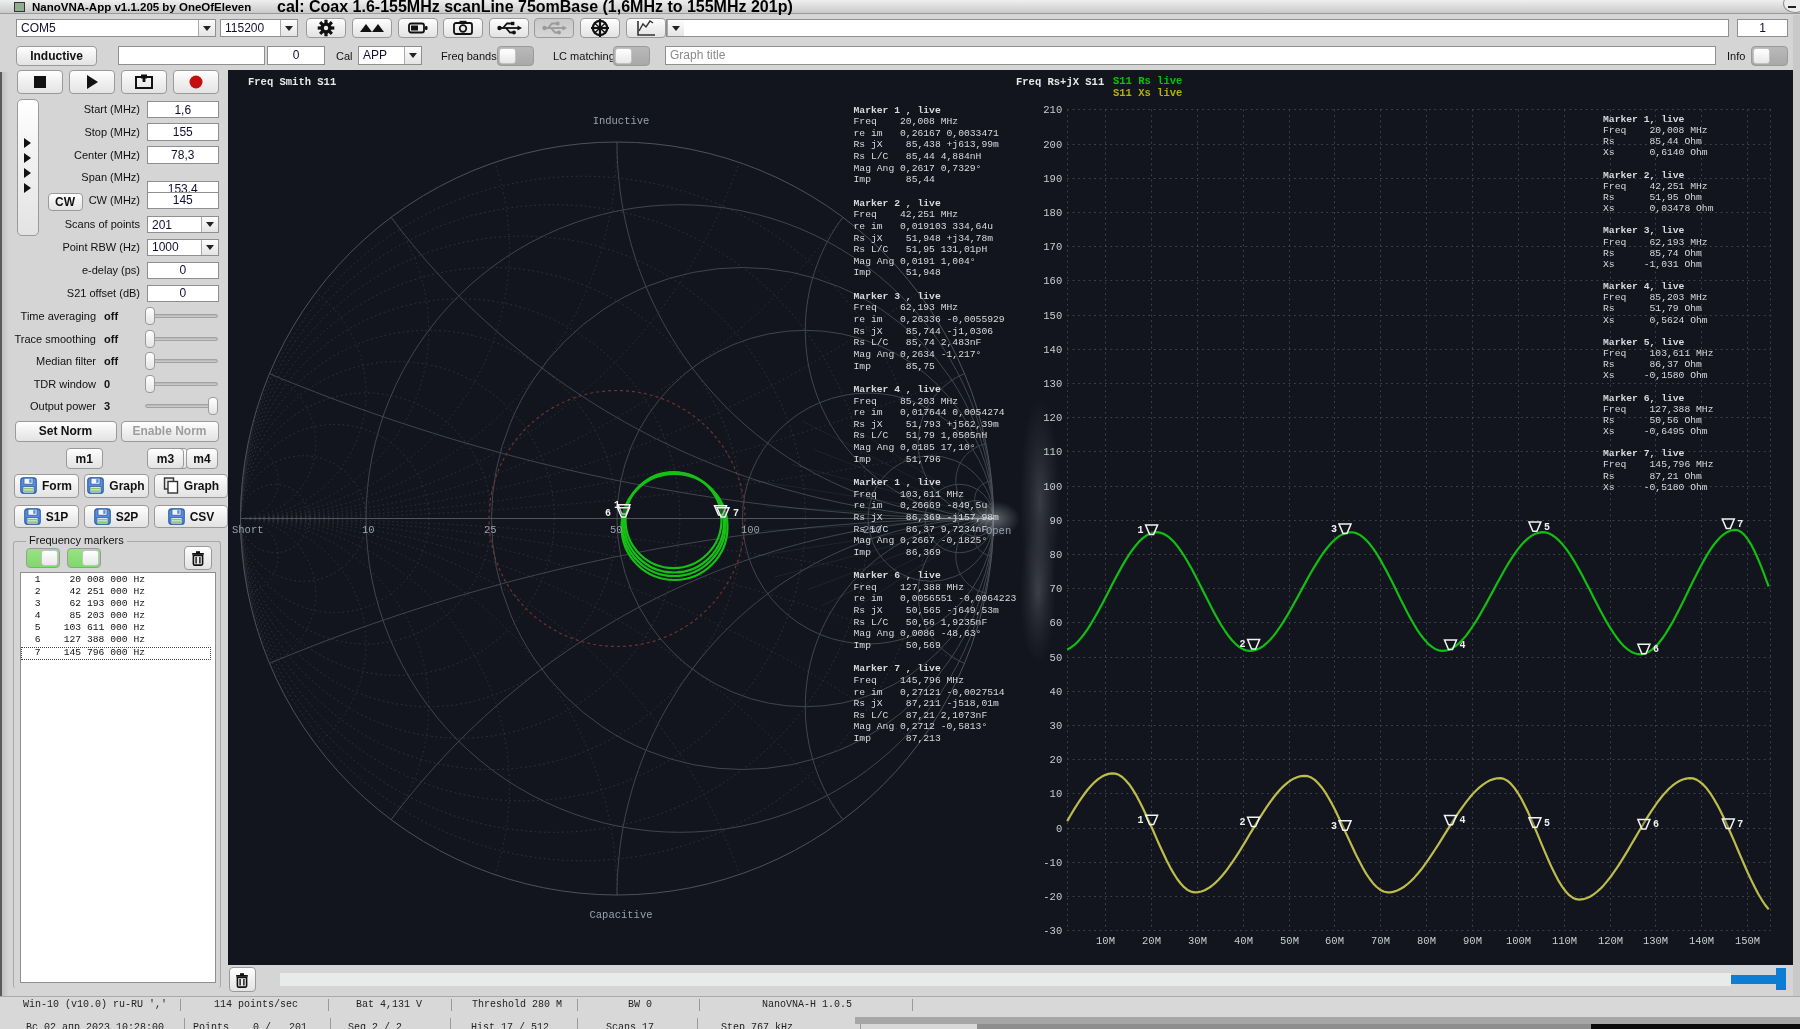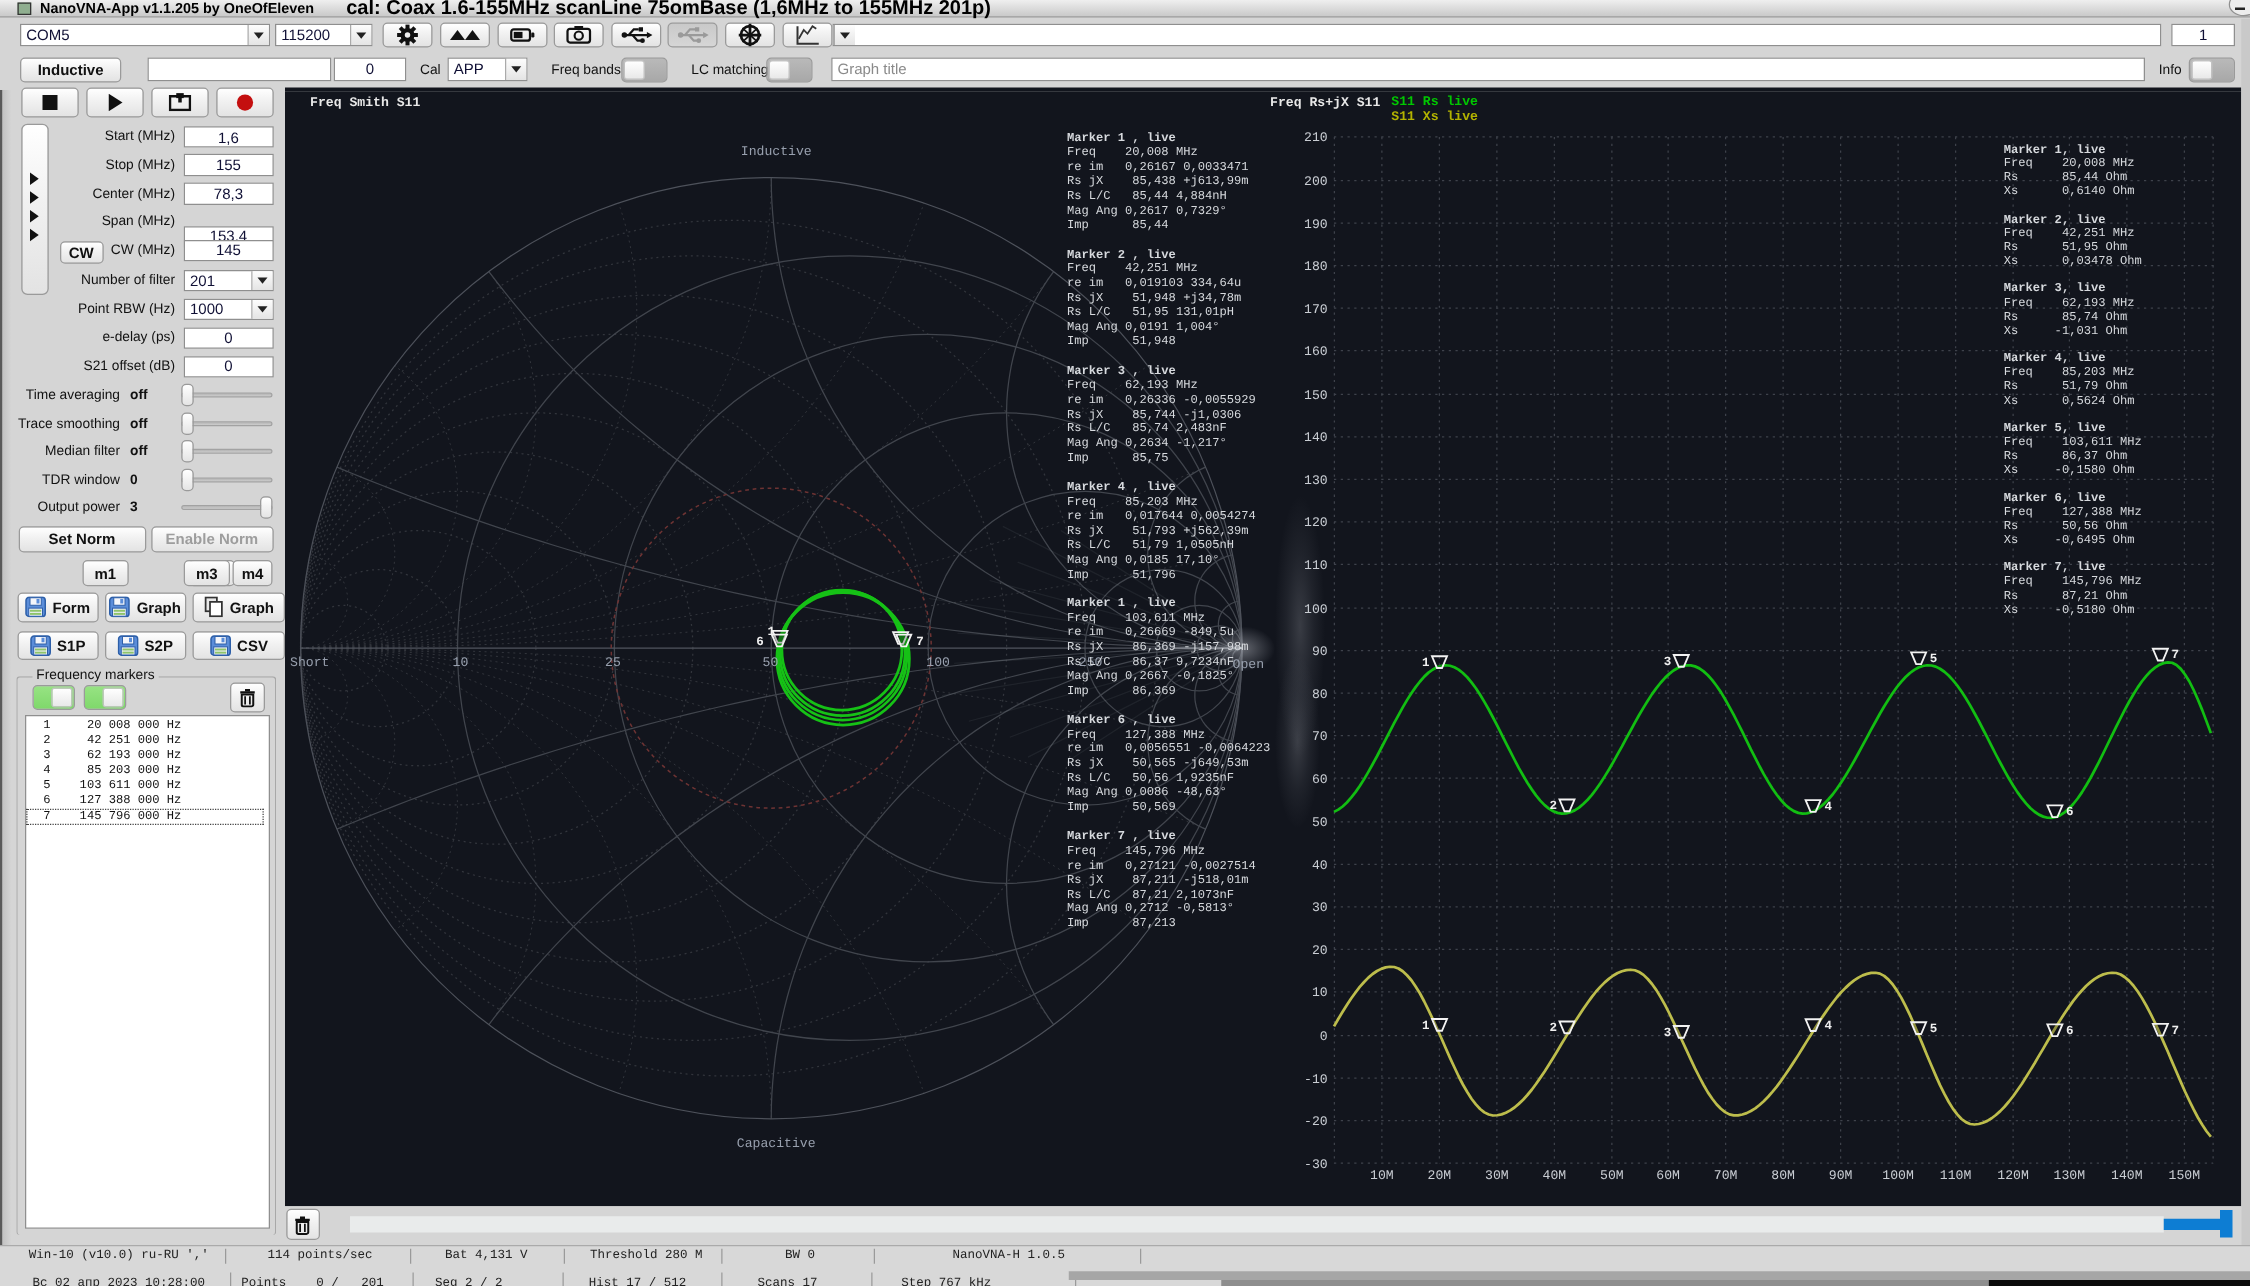--- a/index.html
+++ b/index.html
@@ -183,21 +183,21 @@
 <div class="fld" style="left:147px;top:100.8px;width:71.5px;height:17.5px;">1,6</div>
 <div class="lbl lblr" style="left:20px;top:125.7px;width:120px;">Stop (MHz)</div>
 <div class="fld" style="left:147px;top:123.2px;width:71.5px;height:17.5px;">155</div>
 <div class="lbl lblr" style="left:20px;top:148.5px;width:120px;">Center (MHz)</div>
 <div class="fld" style="left:147px;top:146.0px;width:71.5px;height:17.5px;">78,3</div>
 <div class="lbl lblr" style="left:20px;top:171.0px;width:120px;">Span (MHz)</div>
 <div class="fld" style="left:147px;top:168.5px;width:71.5px;height:17.5px;margin-top:12px;">153,4</div>
 <div class="lbl lblr" style="left:20px;top:194.0px;width:120px;">CW (MHz)</div>
 <div class="fld" style="left:147px;top:191.5px;width:71.5px;height:17.5px;">145</div>
 <div class="btn" style="left:47.5px;top:193px;width:35px;height:17.5px;font-weight:bold;">CW</div>
-<div class="lbl lblr" style="left:20px;top:218.3px;width:120px;">Number of filter</div>
+<div class="lbl lblr" style="left:20px;top:218.3px;width:120px;">Scans of points</div>
 <div class="combo" style="left:147px;top:215.8px;width:71.5px;height:17.5px;">
     <div class="tx">201</div>
     <div class="ar">
       <div class="arrow"></div>
     </div>
   </div>
 <div class="lbl lblr" style="left:20px;top:241.2px;width:120px;">Point RBW (Hz)</div>
 <div class="combo" style="left:147px;top:238.7px;width:71.5px;height:17.5px;">
     <div class="tx">1000</div>
     <div class="ar">

